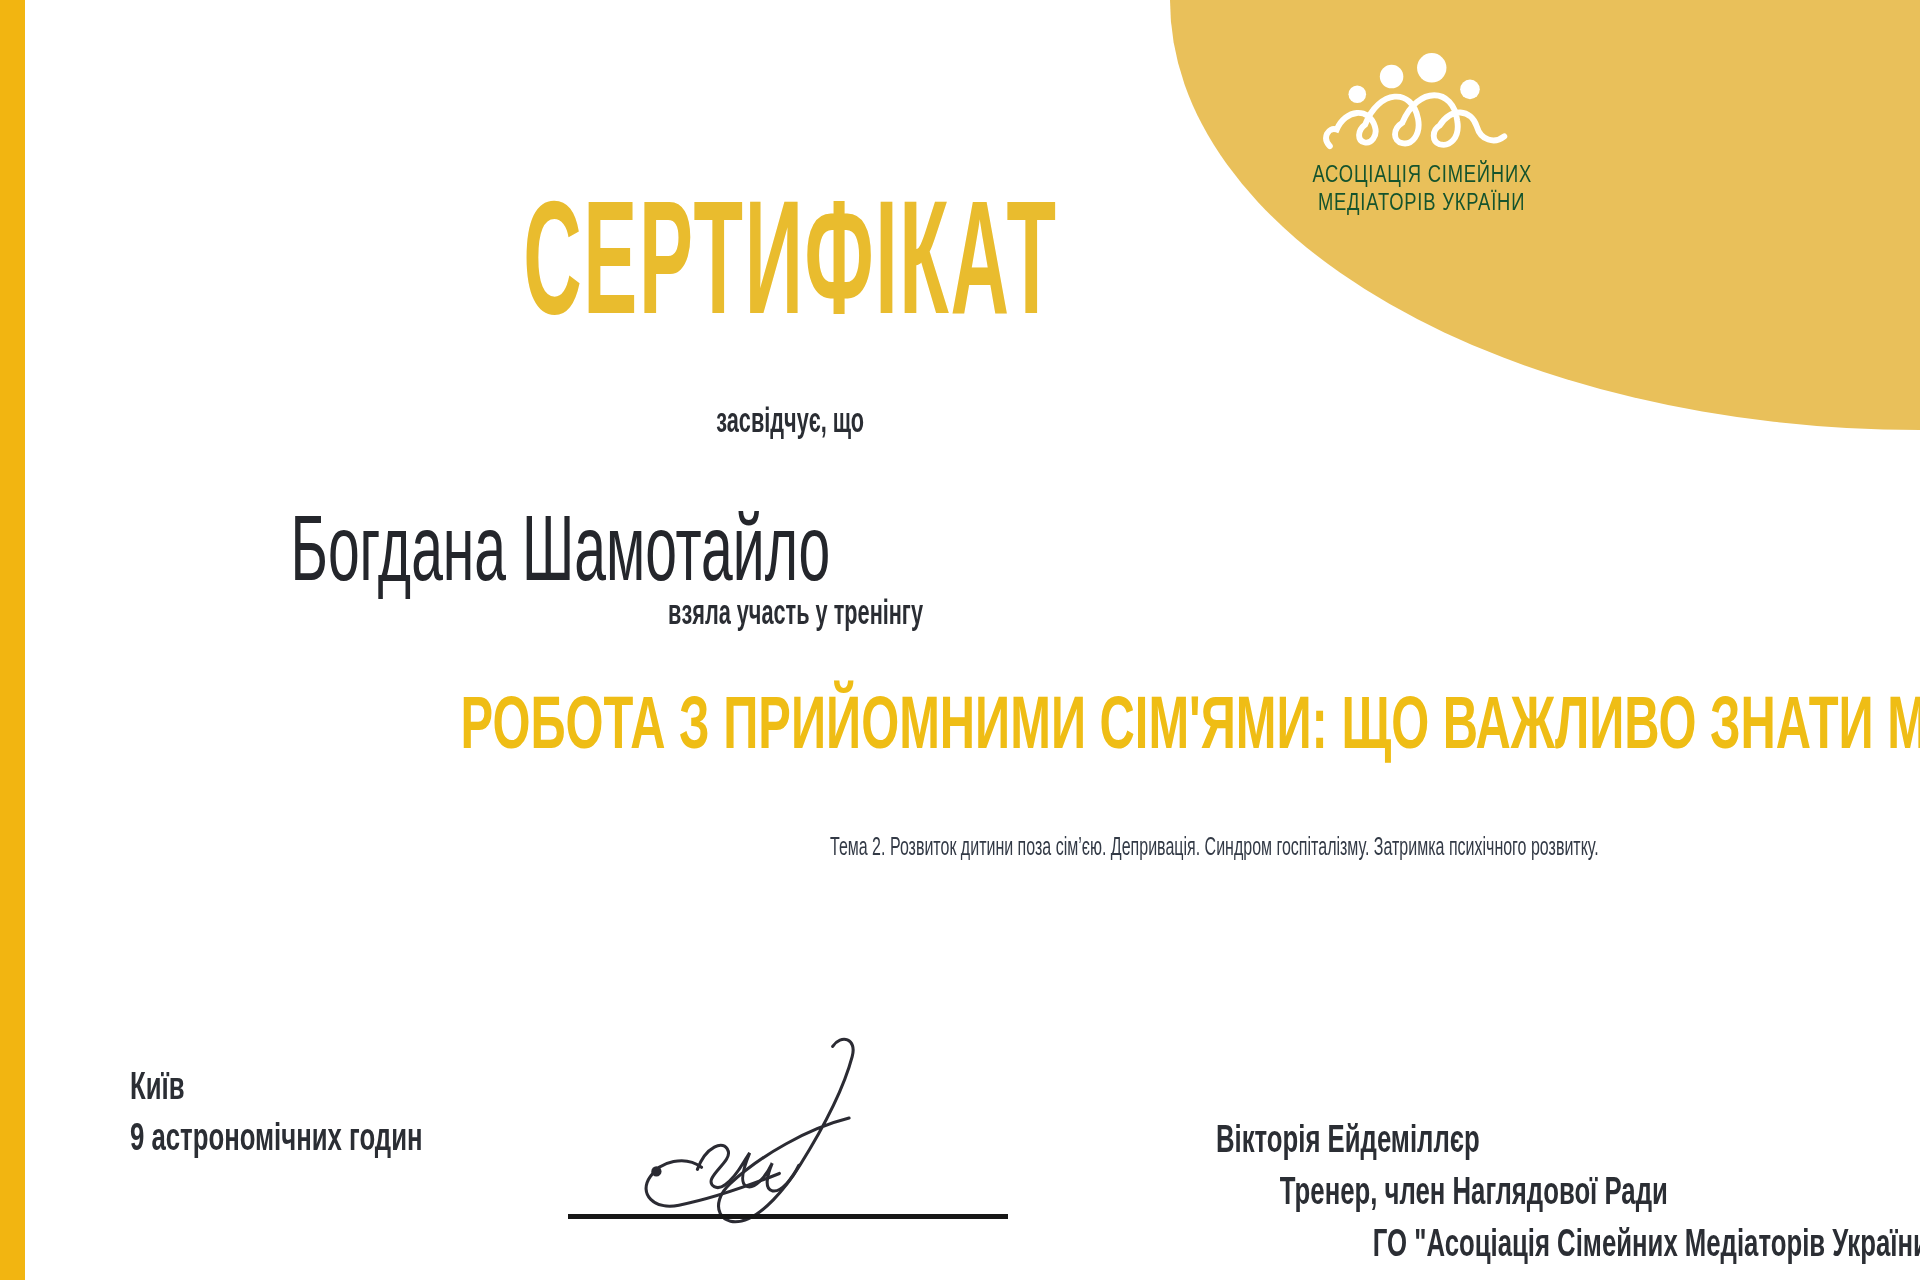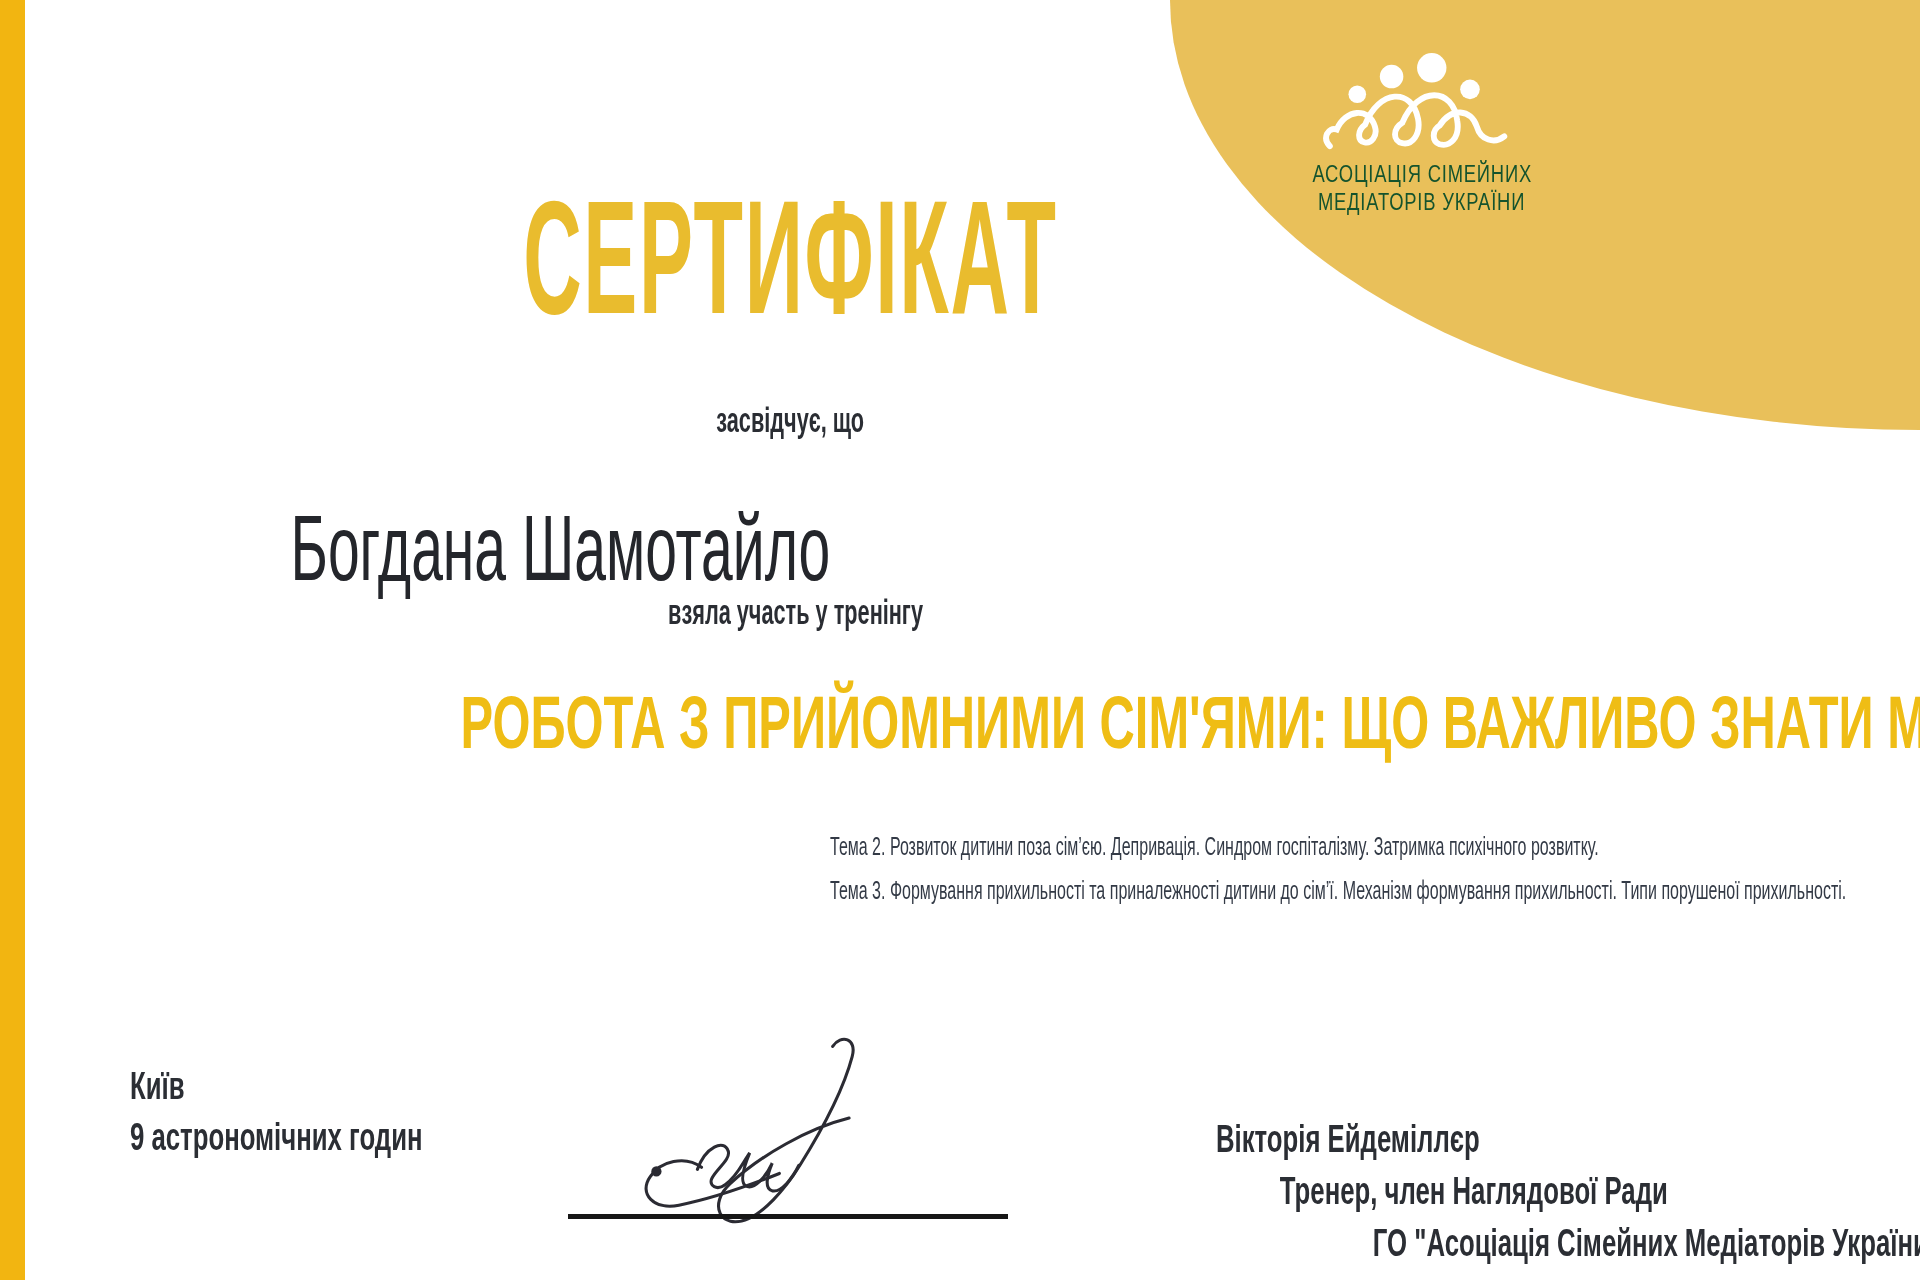--- a/index.html
+++ b/index.html
@@ -107,23 +107,20 @@
   </div>
 
   <div class="abs training-row">
     <span class="cond">РОБОТА З ПРИЙОМНИМИ СІМ'ЯМИ: ЩО ВАЖЛИВО ЗНАТИ МЕДІАТОРУ</span>
   </div>
 
   <div class="abs topics">
     <div class="line">
       <span class="cond">Тема 2. Розвиток дитини поза сім’єю. Депривація. Синдром госпіталізму. Затримка психічного розвитку.</span>
     </div>
-    <div class="line">
-      <span class="cond">Тема 3. Формування прихильності та приналежності дитини до сім’ї. Механізм формування прихильності. Типи порушеної прихильності.</span>
-    </div>
   </div>
 
   <div class="abs footer-left">
     <div class="line">
       <span class="cond">Київ</span>
     </div>
     <div class="line">
       <span class="cond">9 астрономічних годин</span>
     </div>
   </div>

